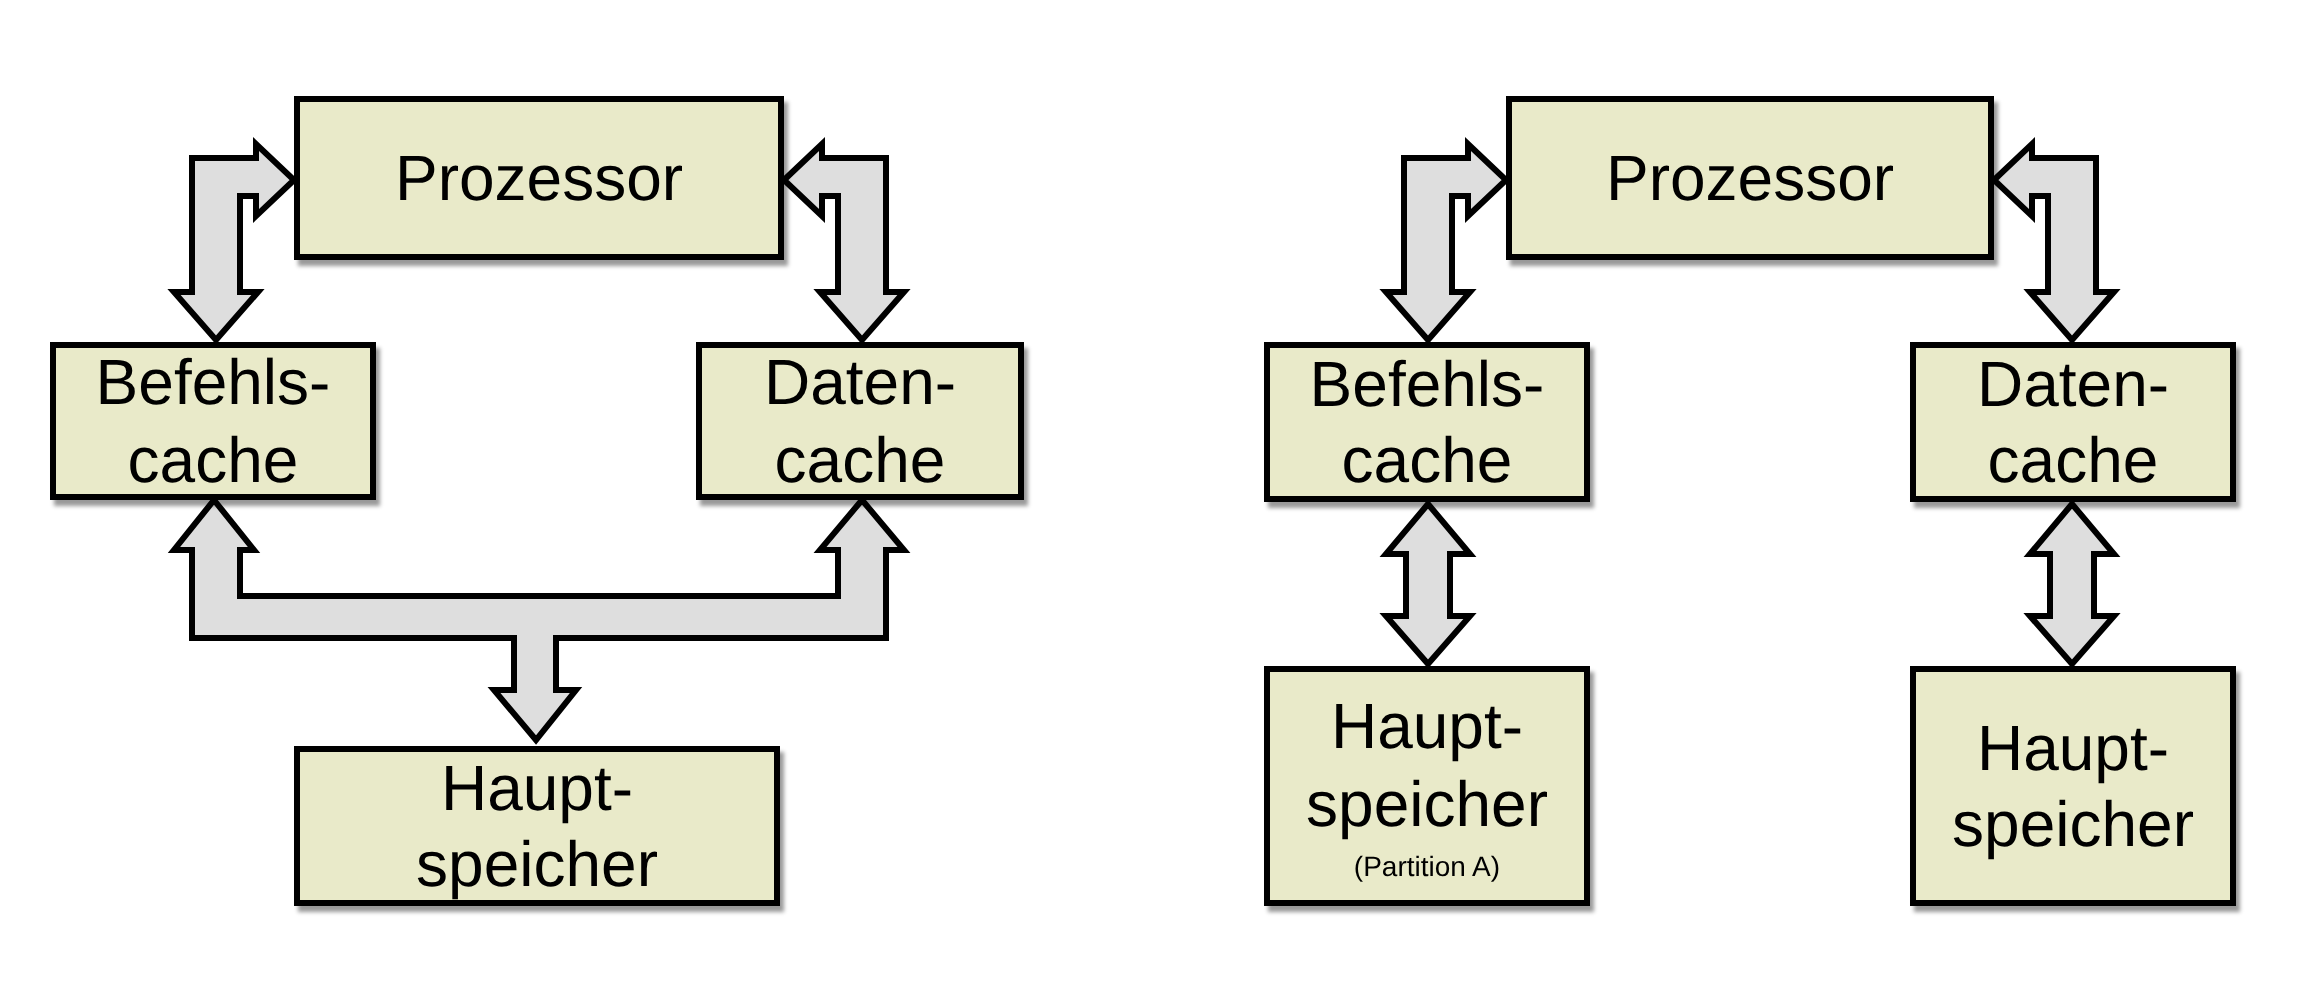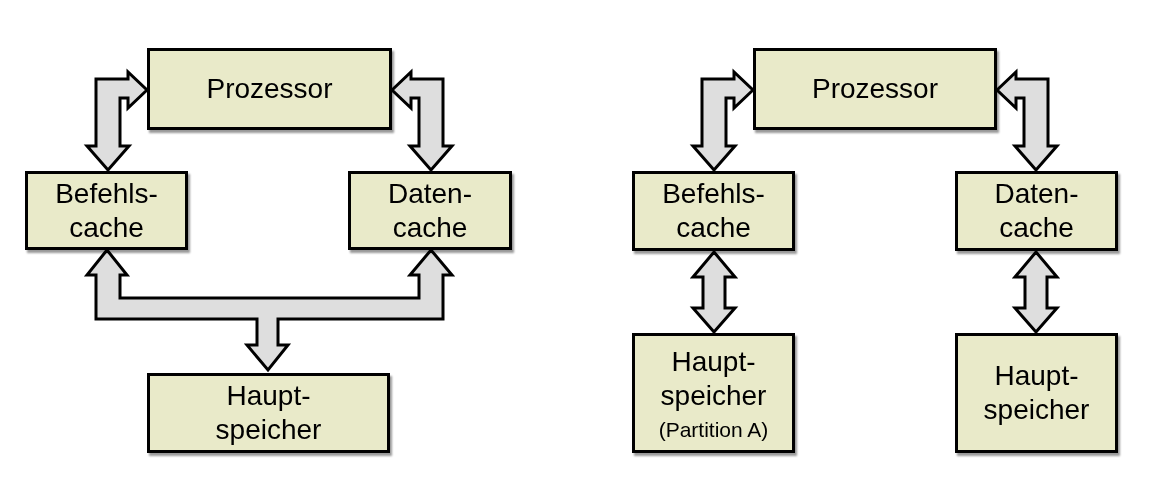--- a/index.html
+++ b/index.html
@@ -23,26 +23,26 @@
     border: 3px solid #000000;
     box-shadow: 2px 3px 2px rgba(0,0,0,0.40);
     display: flex;
     flex-direction: column;
     align-items: center;
     justify-content: center;
     text-align: center;
     color: #000000;
   }
   .box .label {
-    font-size: 28px;
+    font-size: 32px;
     line-height: 1.2;
     white-space: pre-line;
   }
   .box .note {
-    font-size: 21px;
+    font-size: 14px;
     line-height: 1.1;
     margin-top: 5px;
   }
   
   .b-proz-l  { left: 147px; top: 48px;  width: 245px; height: 82px; }
   .b-bef-l   { left: 25px;  top: 171px; width: 163px; height: 79px; }
   .b-dat-l   { left: 348px; top: 171px; width: 164px; height: 79px; }
   .b-haupt-l { left: 147px; top: 373px; width: 243px; height: 80px; }
   
   .b-proz-r  { left: 753px; top: 48px;  width: 244px; height: 82px; }

